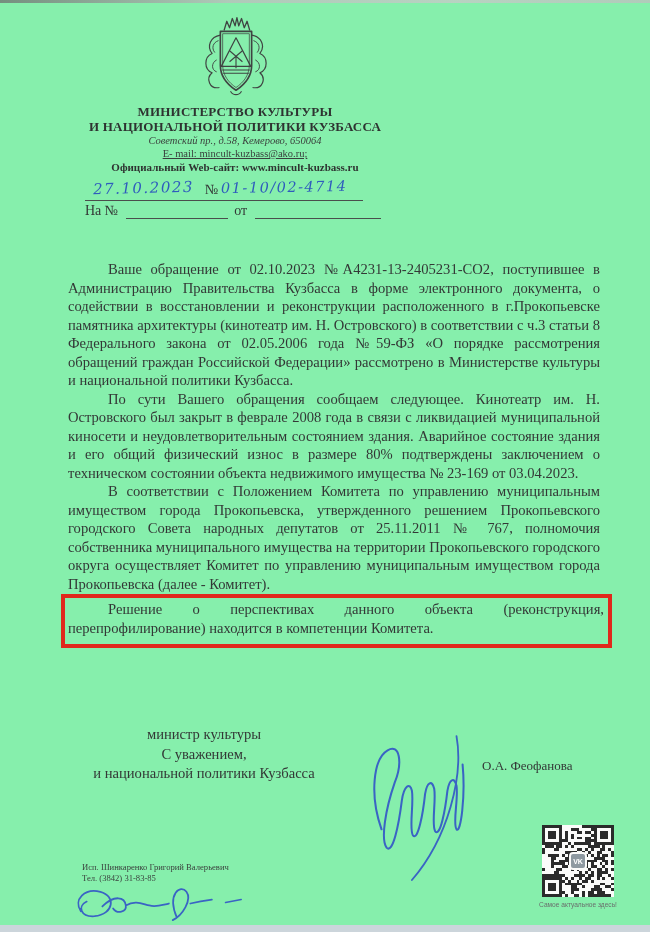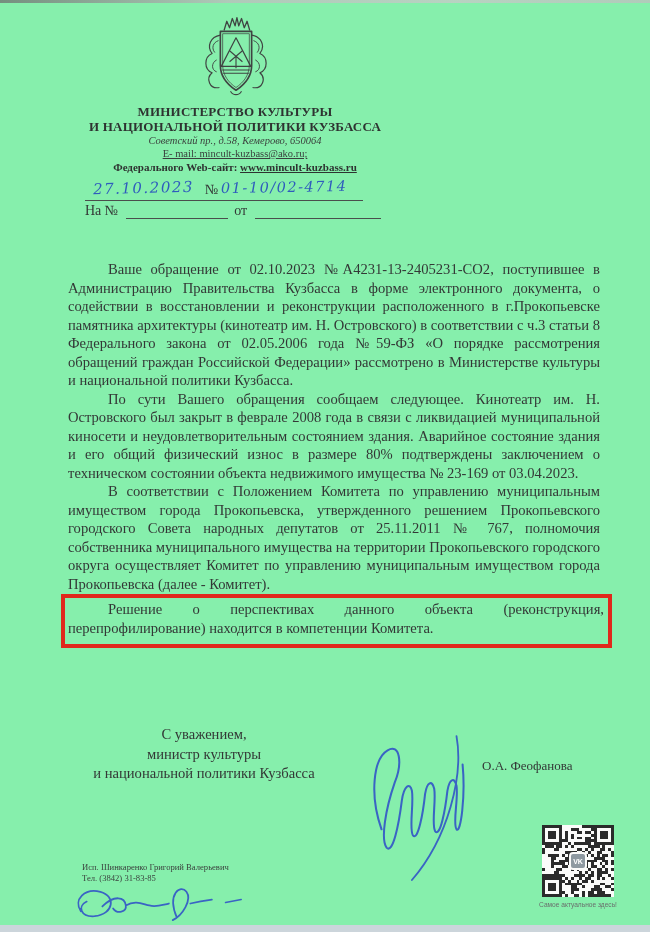--- a/index.html
+++ b/index.html
@@ -23,21 +23,21 @@
   
   .emblem{position:absolute;left:190px;top:14px;width:92px;height:90px;}
   .org-block{
     position:absolute;left:45px;top:104px;width:380px;
     text-align:center;line-height:15px;
   }
   .org-name{font-weight:bold;font-size:13px;letter-spacing:.2px;color:#2e3331;}
   .org-addr{font-style:italic;font-size:10.5px;line-height:13px;color:#3a403d;}
   .org-email{font-size:10.5px;line-height:13px;text-decoration:underline;color:#3a403d;}
   .org-site{font-size:11px;line-height:14px;color:#2e3331;font-weight:600;}
-  .org-site .url{text-decoration:underline;}
+  .org-site .url{}
   .date-row{
     position:absolute;left:85px;top:181px;width:278px;height:19px;
     border-bottom:1.2px solid #4a4f4c;
     font-size:14px;white-space:nowrap;
   }
   .hand{
     font-family:"DejaVu Serif", serif;
     font-style:italic;
     color:#2f5cbd;
     letter-spacing:1.5px;
@@ -129,21 +129,21 @@
 
       <path class="crest" stroke-width="1.2" d="M44 81 C47 86 53 86 56 81"></path>
     </svg>
   </div>
 
   <div class="org-block">
     <div class="org-name">МИНИСТЕРСТВО КУЛЬТУРЫ</div>
     <div class="org-name">И НАЦИОНАЛЬНОЙ ПОЛИТИКИ КУЗБАССА</div>
     <div class="org-addr">Советский пр., д.58, Кемерово, 650064</div>
     <div class="org-email">E- mail: mincult-kuzbass@ako.ru;</div>
-    <div class="org-site"><span>Федерального Web-сайт: </span><span class="url">www.mincult-kuzbass.ru</span></div>
+    <div class="org-site"><span>Официальный Web-сайт: </span><span class="url">www.mincult-kuzbass.ru</span></div>
   </div>
 
   <div class="date-row">
     <span class="hand hand-date">27.10.2023</span>
     <span class="no-sign">№</span>
     <span class="hand hand-number">01-10/02-4714</span>
   </div>
   <div class="na-row">
     <span>На №</span><span class="blank b1"></span><span>от</span><span class="blank b2"></span>
   </div>
@@ -151,22 +151,22 @@
   <div class="body-text">
     <p>Ваше обращение от 02.10.2023 №А4231-13-2405231-СО2, поступившее в Администрацию Правительства Кузбасса в форме электронного документа, о содействии в восстановлении и реконструкции расположенного в г.Прокопьевске памятника архитектуры (кинотеатр им. Н. Островского) в соответствии с ч.3 статьи 8 Федерального закона от 02.05.2006 года №59-ФЗ «О порядке рассмотрения обращений граждан Российской Федерации» рассмотрено в Министерстве культуры и национальной политики Кузбасса.</p>
     <p>По сути Вашего обращения сообщаем следующее. Кинотеатр им. Н. Островского был закрыт в феврале 2008 года в связи с ликвидацией муниципальной киносети и неудовлетворительным состоянием здания. Аварийное состояние здания и его общий физический износ в размере 80% подтверждены заключением о техническом состоянии объекта недвижимого имущества № 23-169 от 03.04.2023.</p>
     <p>В соответствии с Положением Комитета по управлению муниципальным имуществом города Прокопьевска, утвержденного решением Прокопьевского городского Совета народных депутатов от 25.11.2011 № 767, полномочия собственника муниципального имущества на территории Прокопьевского городского округа осуществляет Комитет по управлению муниципальным имуществом города Прокопьевска (далее - Комитет).</p>
     <div class="highlight-box">
       <p>Решение о перспективах данного объекта (реконструкция, перепрофилирование) находится в компетенции Комитета.</p>
     </div>
   </div>
 
   <div class="closing">
+    <div>министр культуры</div>
     <div>С уважением,</div>
-    <div>министр культуры</div>
     <div>и национальной политики Кузбасса</div>
   </div>
 
   <div class="minister-sign">
     <svg viewBox="0 0 100 150" width="104" height="152">
       <path class="ink" stroke-width="2" d="M14 98 C2 64 6 28 20 20 C32 13 35 32 27 52 C18 78 13 108 19 116 C25 123 31 94 34 70 C36 55 42 51 44 60 C46 72 41 98 45 104 C50 110 55 82 57 63 C59 51 64 49 66 58 C68 70 63 94 67 100 C72 106 77 78 79 60 C81 48 86 46 88 55 C90 68 84 92 88 98 C92 103 97 66 94 34"></path>
       <path class="ink" stroke-width="1.8" d="M88 6 C95 45 80 106 44 148"></path>
     </svg>
   </div>
 

